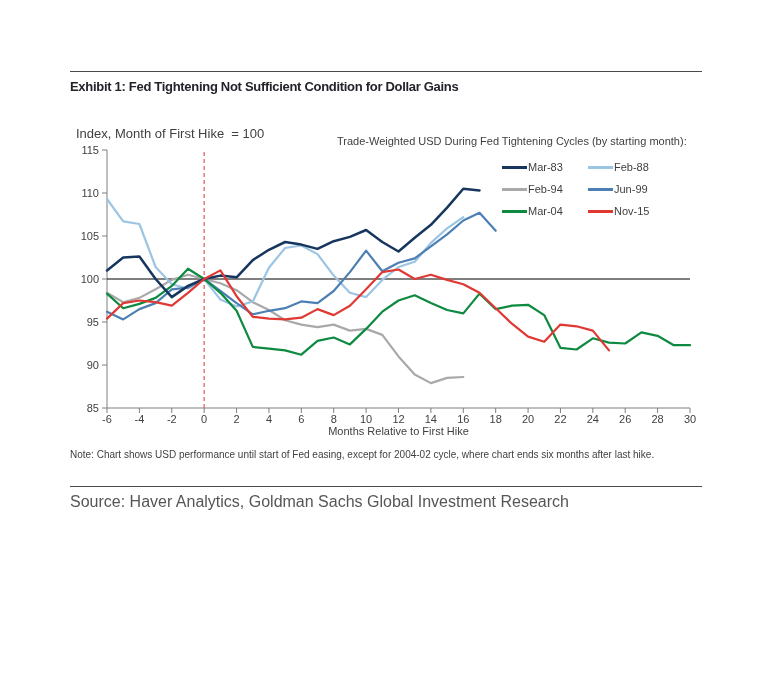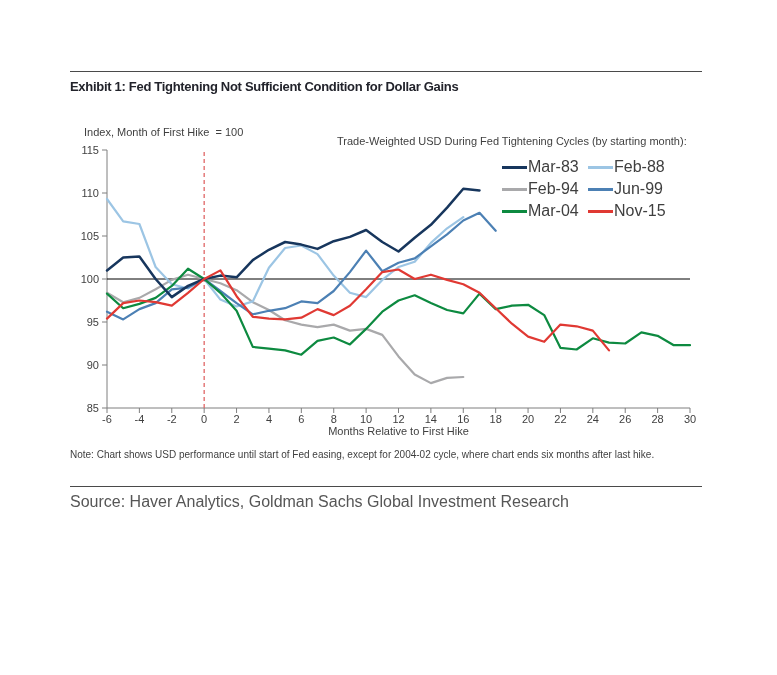--- a/index.html
+++ b/index.html
@@ -8,35 +8,35 @@
     font-family:"Liberation Sans","DejaVu Sans",sans-serif;
   }
   .rule{position:absolute;height:1px;background:#4a4a4a;}
   #rule-top{left:70px;top:71px;width:632px;}
   #rule-source{left:70px;top:486px;width:632px;}
   #exhibit-title{
     position:absolute;left:70px;top:79px;width:640px;
     font-size:13px;font-weight:700;color:#22232b;letter-spacing:-0.3px;
   }
   #index-label{
-    position:absolute;left:84px;top:126px;
-    font-size:11px;color:#3f3f3f;white-space:pre;
+    position:absolute;left:76px;top:126px;
+    font-size:13px;color:#3f3f3f;white-space:pre;
   }
   #chart-heading{
     position:absolute;left:337px;top:135px;
     font-size:11px;color:#3f3f3f;
   }
   #chart-svg{position:absolute;left:60px;top:120px;}
   #legend{
     position:absolute;left:502px;top:156px;
     display:grid;grid-template-columns:86px 86px;grid-auto-rows:22px;
   }
   .legend-item{display:flex;align-items:center;}
   .legend-swatch{display:inline-block;width:25px;height:3px;margin-right:1px;flex:0 0 auto;}
-  .legend-label{font-size:16px;color:#3f3f3f;line-height:1;}
+  .legend-label{font-size:11px;color:#3f3f3f;line-height:1;}
   #note-text{
     position:absolute;left:70px;top:449px;width:660px;
     font-size:10px;color:#3f3f3f;
   }
   #source-text{
     position:absolute;left:70px;top:493px;width:640px;
     font-size:16px;color:#565656;
   }
 </style>
 </head>

